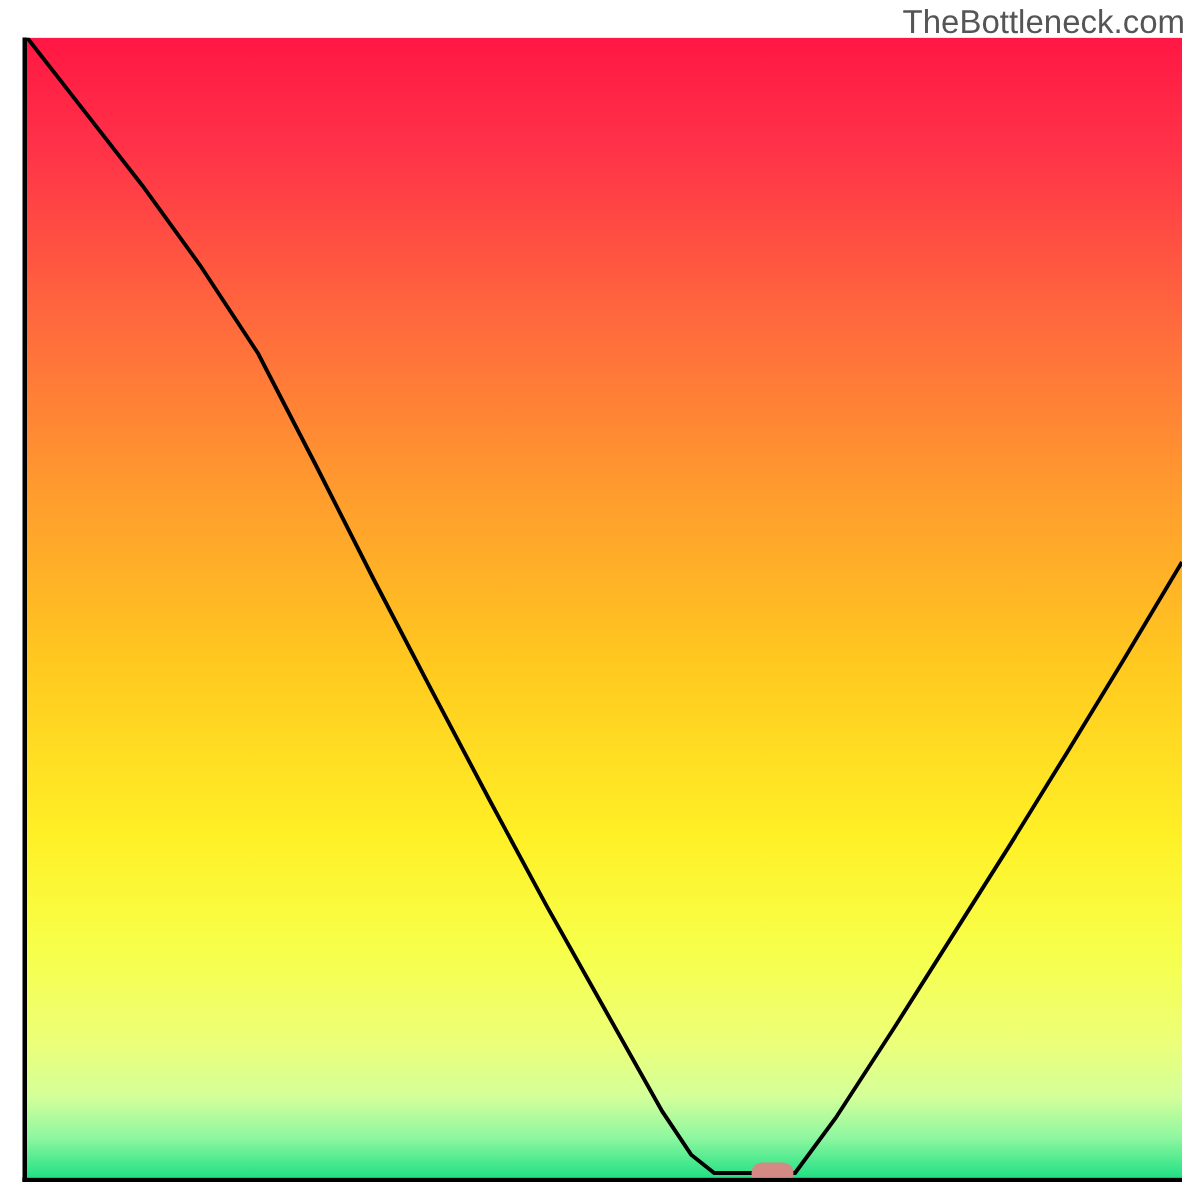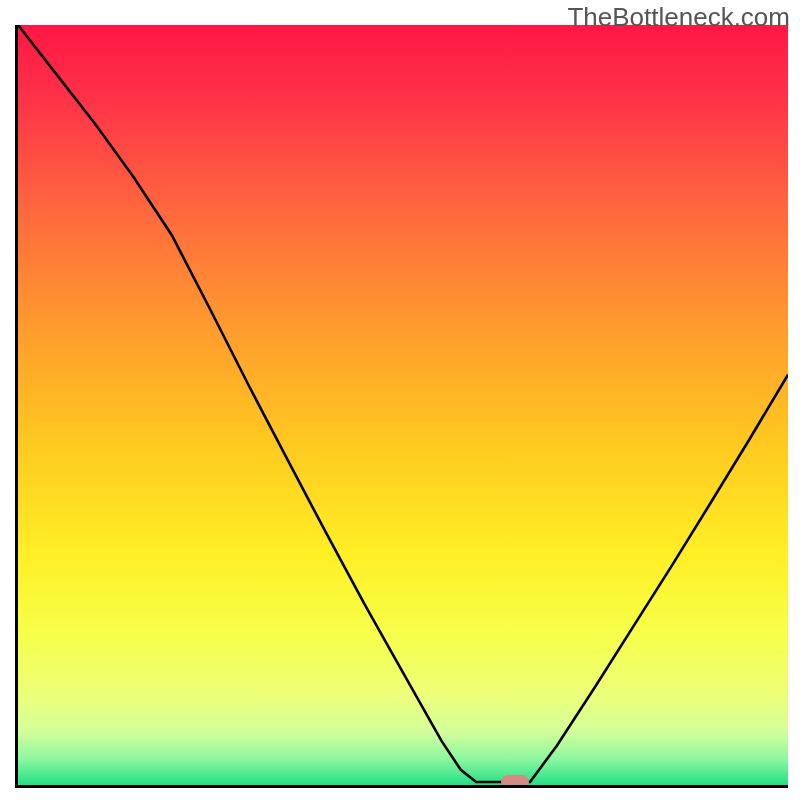--- a/index.html
+++ b/index.html
@@ -13,21 +13,21 @@
   .chart-container {
     position: relative;
     width: 800px;
     height: 800px;
   }
   .watermark {
     position: absolute;
     top: 2px;
     right: 10px;
     font-family: Arial, Helvetica, sans-serif;
-    font-size: 26px;
+    font-size: 22px;
     color: #555555;
     z-index: 10;
   }
   .plot-area {
     position: absolute;
     left: 15px;
     top: 25px;
     width: 770px;
     height: 760px;
     border-left: 3px solid #000000;

